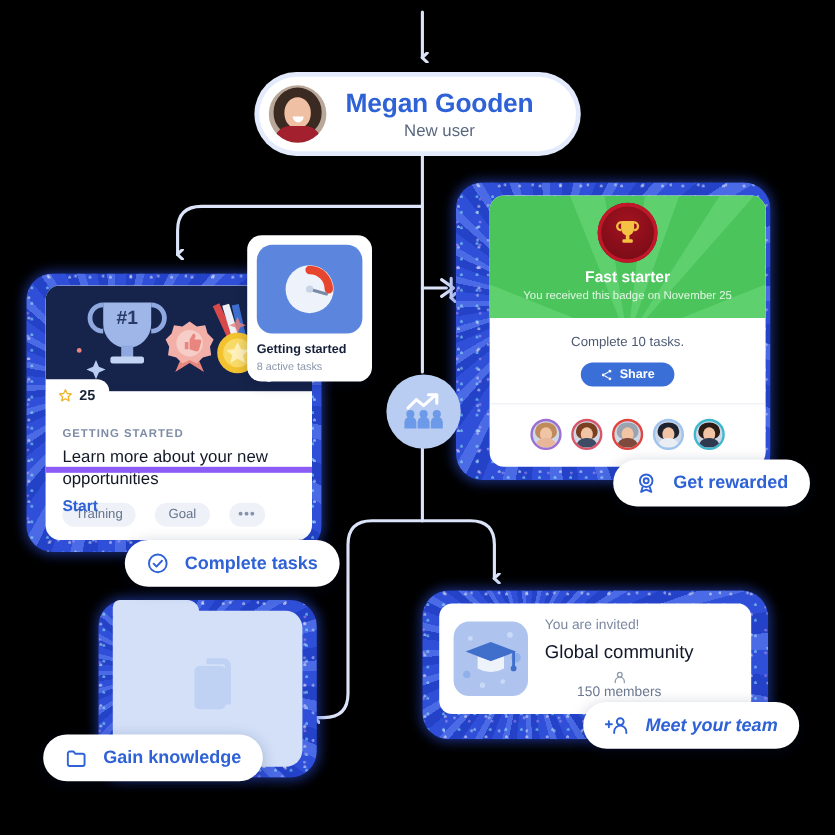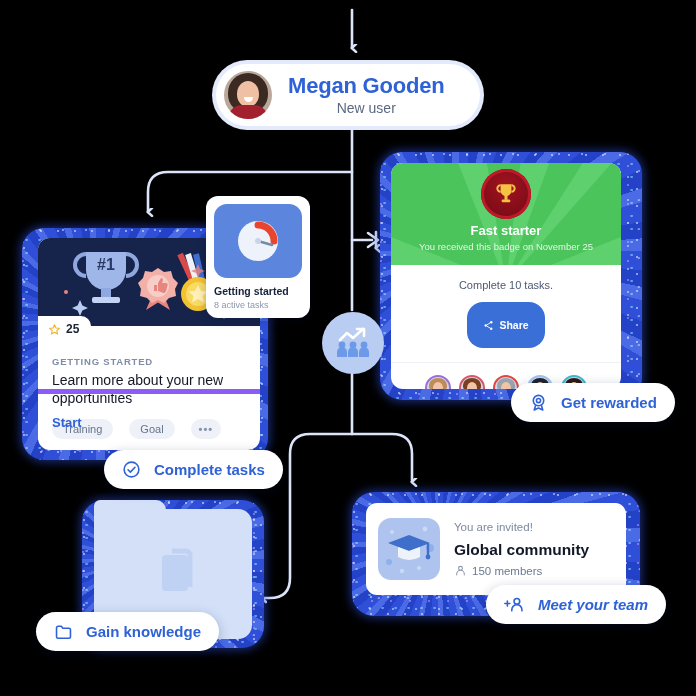--- a/index.html
+++ b/index.html
@@ -123,21 +123,21 @@
   #gs-icon {
     width: 88px; height: 74px; border-radius: 13px;
     background: #5c86dd; display: flex; align-items: center; justify-content: center;
   }
   #gs-name { font-size: 10.5px; font-weight: bold; color: #16203a; margin-top: 7px; }
   #gs-sub  { font-size: 9px; color: #8a97ad; margin-top: 3px; }
 
   
   #badge-glow { left: 380px; top: 152px; width: 262px; height: 248px; }
   #badge-card {
-    position: absolute; left: 391px; top: 163px;
+    position: absolute; left: 408px; top: 163px;
     width: 230px; height: 226px;
     background: #fff; border-radius: 12px; overflow: hidden;
   }
   #badge-hero {
     position: relative; height: 102px; overflow: hidden;
     background: #4cc45c;
     display: flex; flex-direction: column; align-items: center;
   }
   #badge-hero .rays { position: absolute; inset: -40% -20%; }
   #badge-medal {
@@ -154,21 +154,21 @@
   #badge-sub {
     position: relative; z-index: 2; color: #e3f7e6; font-size: 9.5px; margin-top: 3px;
   }
   #badge-desc {
     text-align: center; font-size: 11px; color: #4d5a72; margin-top: 14px;
   }
   #share-btn {
     display: flex; align-items: center; gap: 5px;
     margin: 11px auto 0 auto; width: fit-content;
     background: #3a6fd8; color: #fff; font-size: 10.5px; font-weight: bold;
-    border-radius: 16px; padding: 17px 16px; border: none; cursor: pointer;
+    border-radius: 16px; padding: 4px 16px; border: none; cursor: pointer;
   }
   #badge-avatars {
     display: flex; justify-content: center; gap: 8px;
     margin-top: 14px; padding-top: 12px; border-top: 1px solid #eef1f6;
   }
   .av {
     width: 26px; height: 26px; border-radius: 50%;
     border: 2px solid #ccc; overflow: hidden; position: relative;
     background: #cfd8e6;
   }
@@ -198,24 +198,24 @@
     width: 260px; height: 92px;
     background: #fff; border-radius: 11px;
     display: flex; align-items: center; padding: 0 12px;
   }
   #comm-icon {
     width: 62px; height: 62px; border-radius: 13px;
     background: #aec4ee; position: relative; flex: 0 0 auto; overflow:hidden;
   }
   #comm-text { margin-left: 14px; }
   #comm-eyebrow { font-size: 11.5px; color: #7d89a0; }
-  #comm-title { font-size: 15.5px; font-weight: bold; color: #111827; margin-top: 8px; }
+  #comm-title { font-size: 15.5px; font-weight: normal; color: #111827; margin-top: 8px; }
   #comm-members {
-    display: flex; align-items: center; gap: 5px;
-    font-size: 11.5px; color: #6b7890; margin-top: 5px;
+    display: flex; align-items: center; 
+    font-size: 11.5px; color: #6b7890; margin-top: 5px; flex-direction: column;
   }
 
   
   .pill {
     position: absolute; display: flex; align-items: center; gap: 13px;
     background: #fff; border-radius: 22px;
     padding: 10px 18px;
     font-size: 15px; font-weight: bold; color: #2f62d6;
     box-shadow: 0 3px 12px rgba(10,25,70,.25);
     white-space: nowrap; cursor: pointer;

